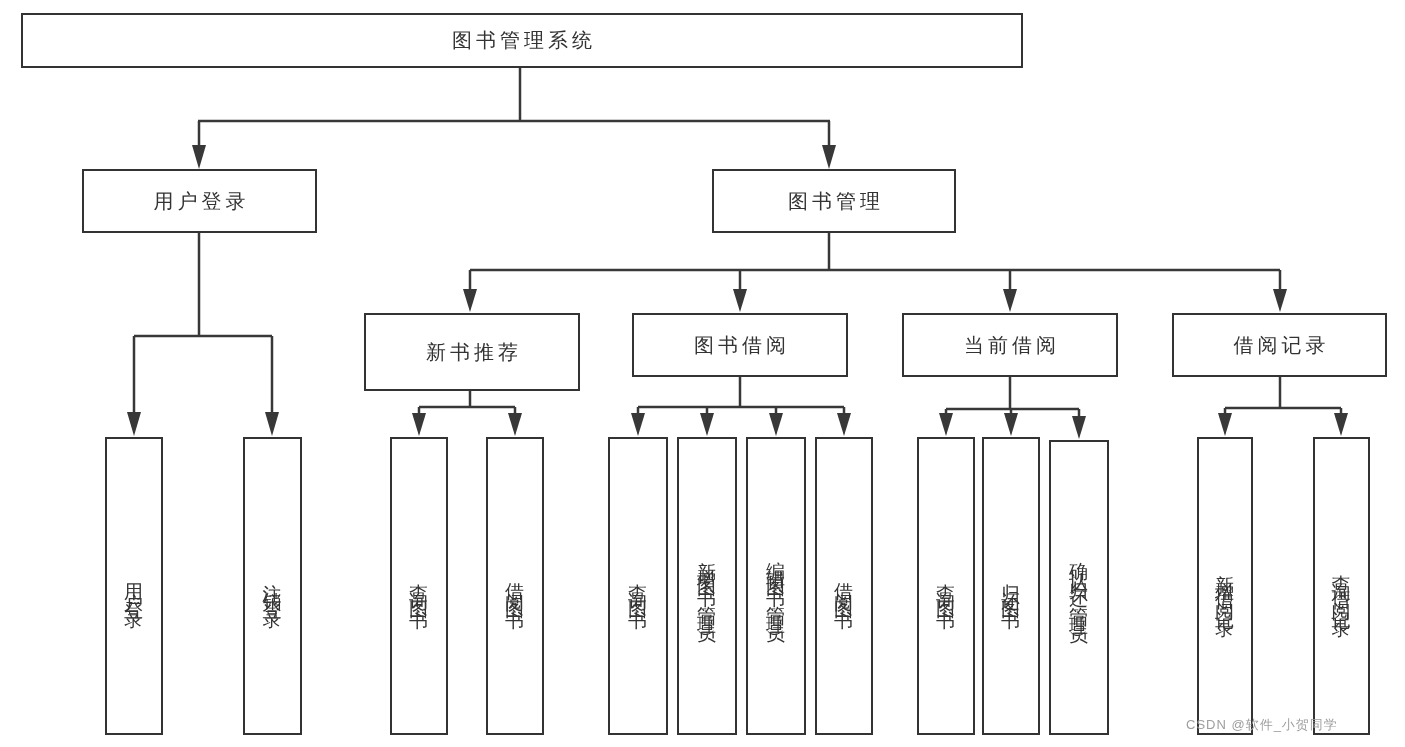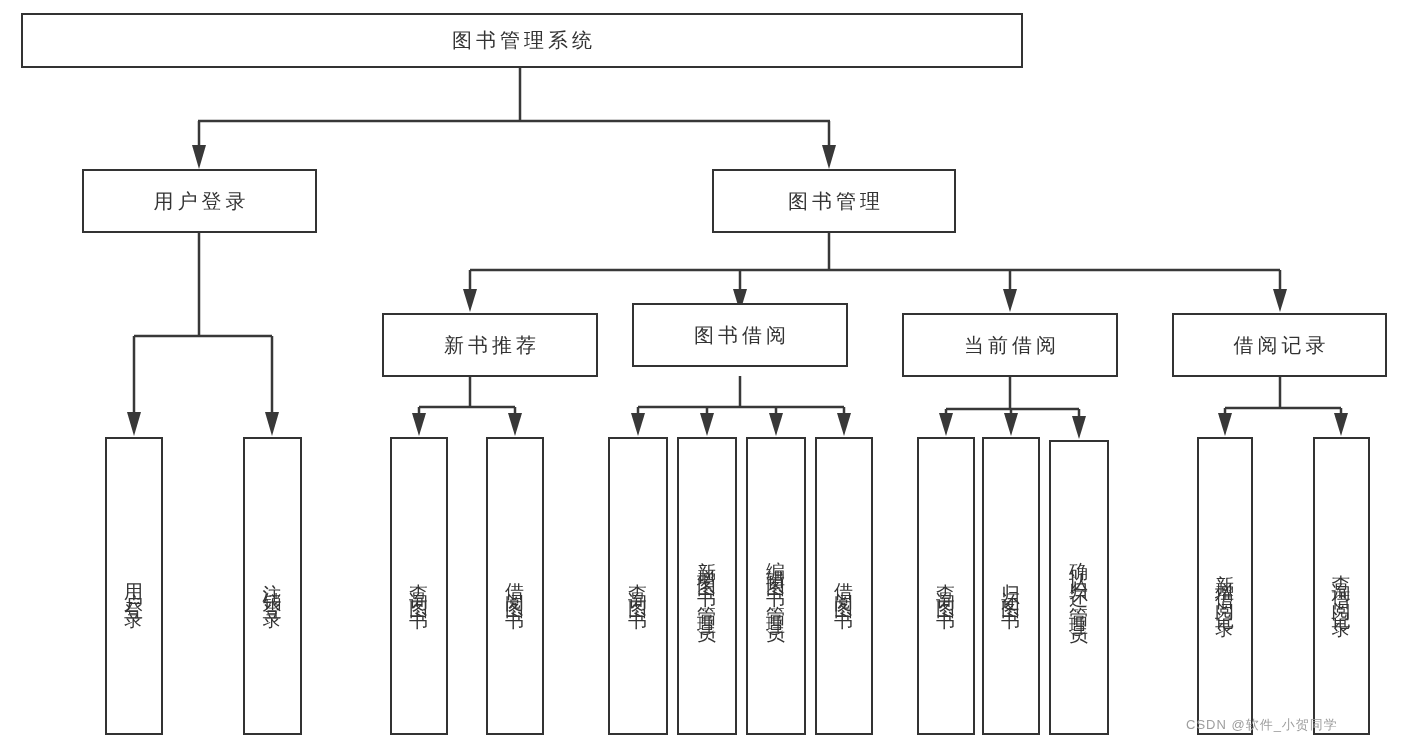--- a/index.html
+++ b/index.html
@@ -88,22 +88,22 @@
       <polygon points="1225,436 1218,413 1232,413"></polygon>
       <polygon points="1341,436 1334,413 1348,413"></polygon>
     </g>
   </svg>
 
   <div class="node h-node" style="left:21px;top:13px;width:1002px;height:55px">图书管理系统</div>
 
   <div class="node h-node" style="left:82px;top:169px;width:235px;height:64px">用户登录</div>
   <div class="node h-node" style="left:712px;top:169px;width:244px;height:64px">图书管理</div>
 
-  <div class="node h-node" style="left:382px;top:313px;width:216px;height:64px">新书推荐</div>
-  <div class="node h-node" style="left:632px;top:303px;width:216px;height:64px">图书借阅</div>
+  <div class="node h-node" style="left:364px;top:313px;width:216px;height:78px">新书推荐</div>
+  <div class="node h-node" style="left:632px;top:313px;width:216px;height:64px">图书借阅</div>
   <div class="node h-node" style="left:902px;top:313px;width:216px;height:64px">当前借阅</div>
   <div class="node h-node" style="left:1172px;top:313px;width:215px;height:64px">借阅记录</div>
 
   <div class="node v-node" style="left:105px;top:437px;width:58px;height:298px">用户登录</div>
   <div class="node v-node" style="left:243px;top:437px;width:59px;height:298px">注销登录</div>
 
   <div class="node v-node" style="left:390px;top:437px;width:58px;height:298px">查询图书</div>
   <div class="node v-node" style="left:486px;top:437px;width:58px;height:298px">借阅图书</div>
 
   <div class="node v-node" style="left:608px;top:437px;width:60px;height:298px">查询图书</div>

